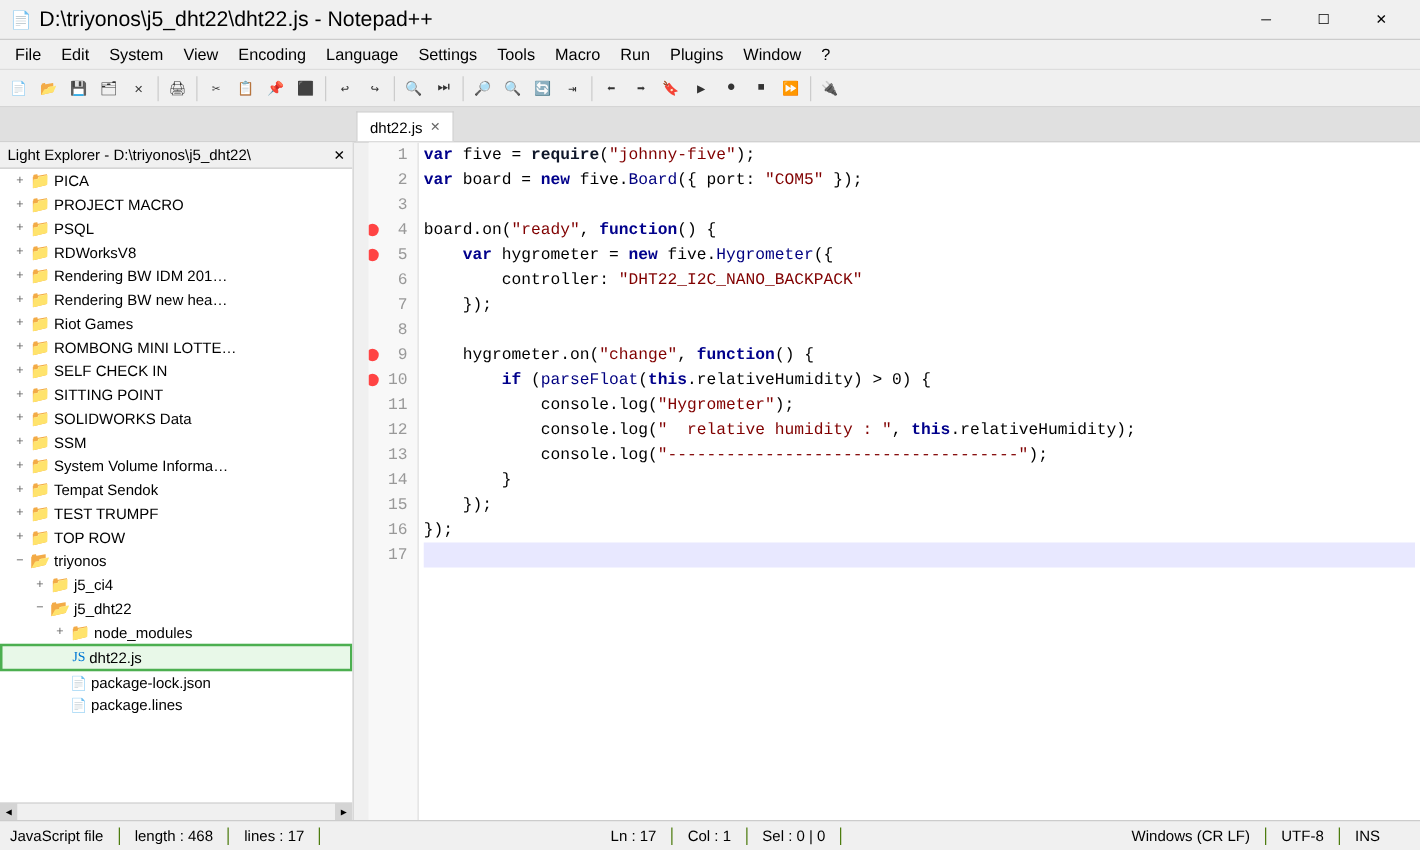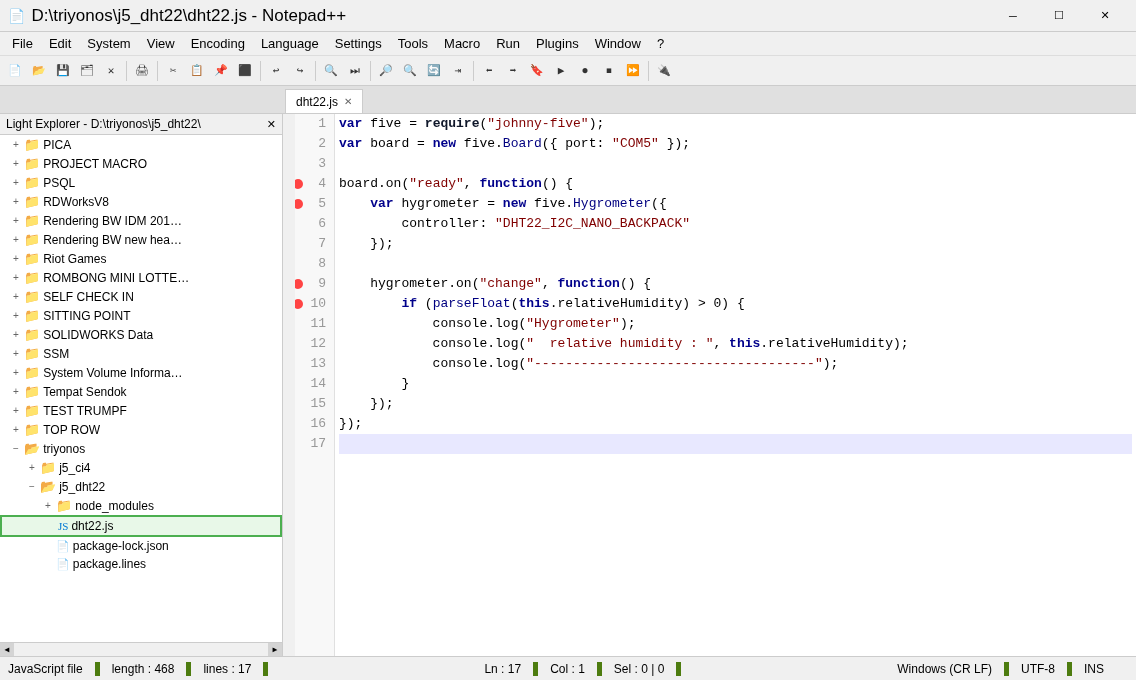--- a/index.html
+++ b/index.html
@@ -177,21 +177,21 @@
       border-top: 1px solid #ccc;
       display: flex;
       align-items: center;
       font-family: 'Segoe UI', sans-serif;
       font-size: 12px;
       padding: 0 8px;
       gap: 0;
     }
     .status-section {
       padding: 0 12px 0 0;
-      border-right: 5px solid #4d7c0f;
+      border-right: 1px solid #4d7c0f;
       margin-right: 12px;
       white-space: nowrap;
     }
     .status-section:last-child { border-right: none; text-align: right; }
     #status-bar .spacer { flex: 1; }
 
     
     #bottom-scroll {
       height: 14px;
       background: #f0f0f0;

